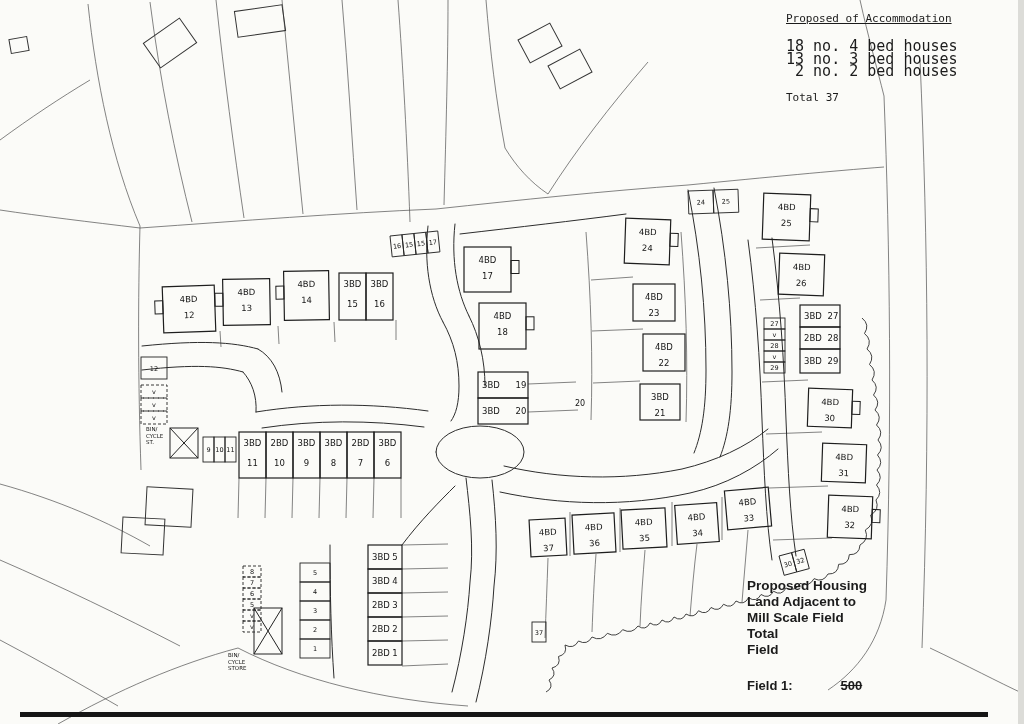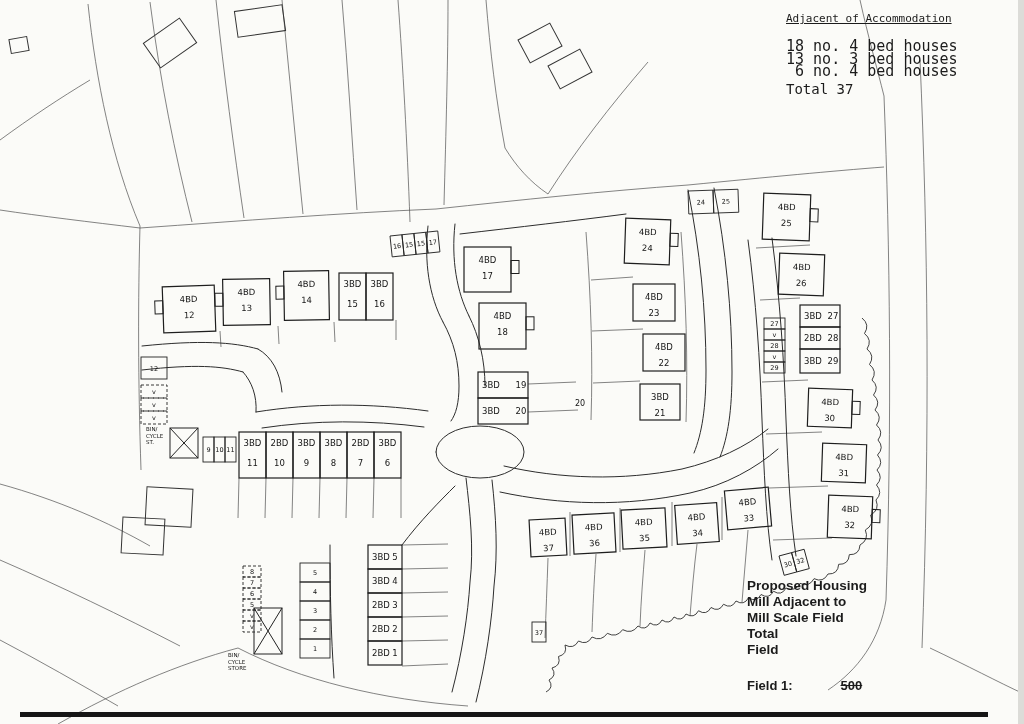--- a/index.html
+++ b/index.html
@@ -4,21 +4,21 @@
 <style>
   html,body{margin:0;padding:0;background:#888;}
   .page{position:relative;width:1024px;height:724px;background:#fbfbf8;overflow:hidden;
         font-family:"DejaVu Sans",sans-serif;color:#1b1b1b;}
   svg{position:absolute;left:0;top:0;}
 
   
   .schedule{position:absolute;left:786px;top:12px;font-family:"DejaVu Sans Mono",monospace;}
   .schedule-title{font-size:11px;text-decoration:underline;margin-bottom:15px;}
   .schedule-items div{font-size:15px;line-height:12.5px;white-space:pre;}
-  .schedule-total{font-size:14px;margin-top:3px;}
+  .schedule-total{font-size:11px;margin-top:13px;}
 
   
   .title-block{position:absolute;left:747px;top:578px;font-family:"Liberation Sans",sans-serif;font-weight:bold;}
   .title-lines div{font-size:13.5px;line-height:16px;}
   .scale{margin-top:20px;font-size:13px;}
   .strike{text-decoration:line-through;padding-left:48px;}
 
   
   .house{fill:none;stroke:#1e1e1e;stroke-width:1.2;}
   .ext{fill:none;stroke:#1e1e1e;stroke-width:1;}
@@ -433,33 +433,33 @@
         <text x="228" y="657" class="ann">BIN/</text>
         <text x="228" y="663.5" class="ann">CYCLE</text>
         <text x="228" y="670" class="ann">STORE</text>
       </g>
       <text x="580" y="406" class="freelabel" text-anchor="middle">20</text>
       <rect x="20" y="712" width="968" height="5" class="scanbar"></rect>
       <rect x="1018" y="0" width="6" height="724" fill="#dcdcd8"></rect>
     </svg>
 
   <div class="schedule">
-    <div class="schedule-title">Adjacent of Accommodation</div>
+    <div class="schedule-title">Proposed of Accommodation</div>
     <div class="schedule-items" id="schedule-items">
         <div>18 no. 4 bed houses</div>
         <div>13 no. 3 bed houses</div>
-        <div> 6 no. 4 bed houses</div>
+        <div> 2 no. 2 bed houses</div>
       </div>
     <div class="schedule-total">Total  37</div>
   </div>
 
   <div class="title-block">
     <div class="title-lines" id="title-lines">
         <div>Proposed Housing</div>
-        <div>Mill Adjacent to</div>
+        <div>Land Adjacent to</div>
         <div>Mill Scale Field</div>
         <div>Total</div>
         <div>Field</div>
       </div>
     <div class="scale">
       <span>Field 1:</span><span class="strike">500</span>
     </div>
   </div>
 
 </div>

